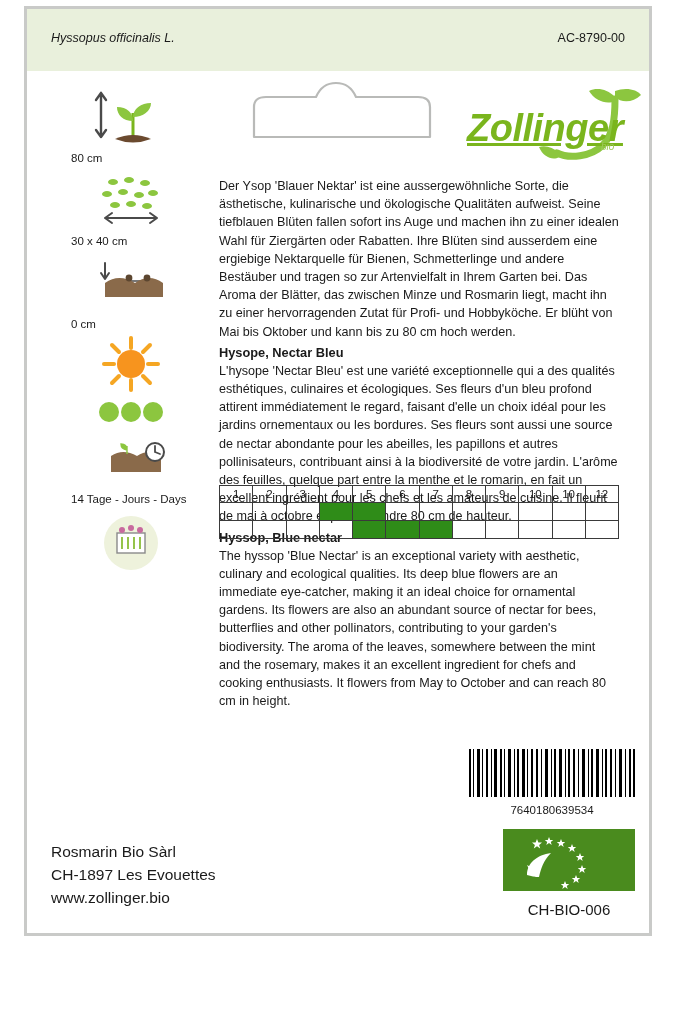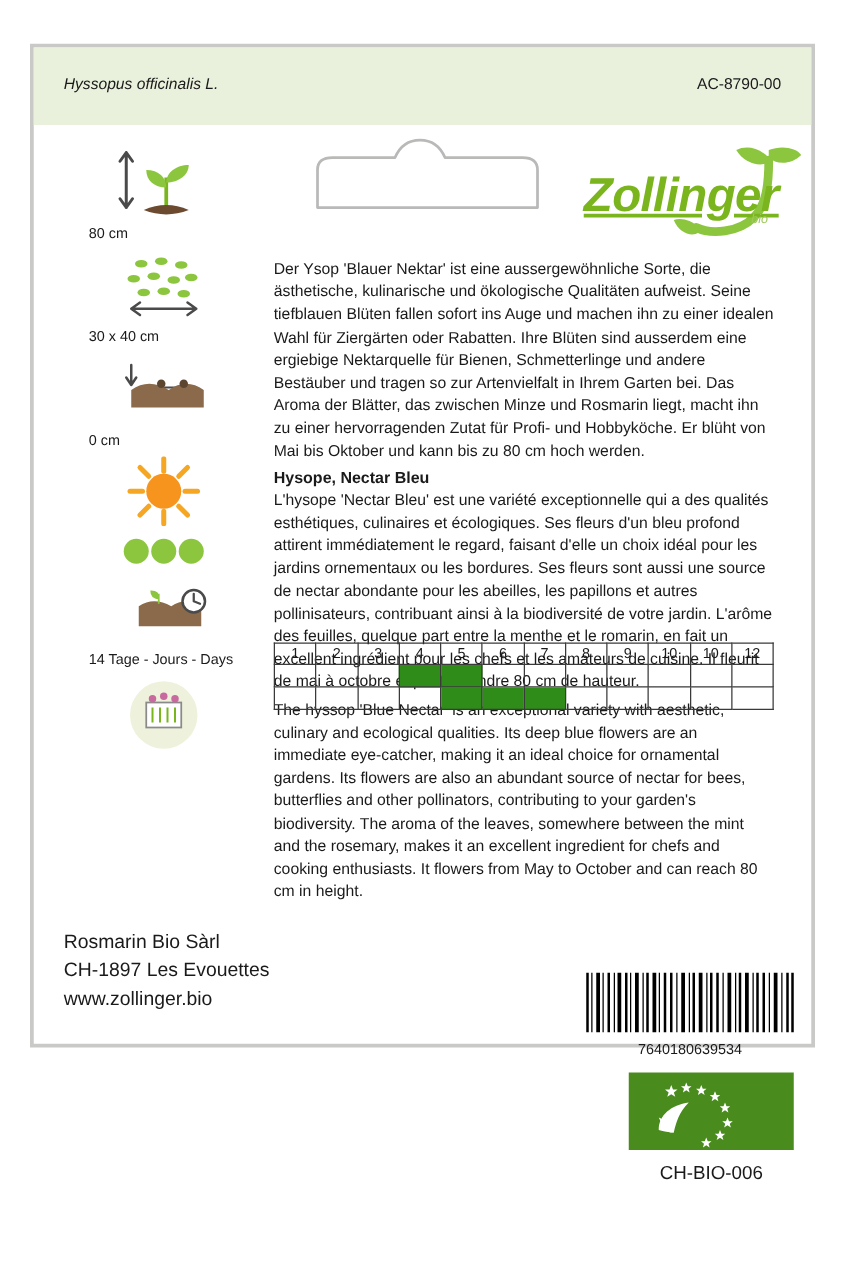--- a/index.html
+++ b/index.html
@@ -9,23 +9,23 @@
   }
   body {
     width: 676px;
     height: 1024px;
     font-family: "Liberation Sans", sans-serif;
     overflow: hidden;
   }
   .packet {
     position: absolute;
     left: 24px;
-    top: 35px;
+    top: 6px;
     width: 628px;
-    height: 803px;
+    height: 930px;
     background: #ffffff;
     border: 3px solid #c9cac8;
     box-sizing: border-box;
   }
   .header-band {
     position: absolute;
     left: 0;
     top: 0;
     width: 100%;
     height: 62px;
@@ -327,20 +327,21 @@
         </svg>
       </div>
       <div class="icon-caption"></div>
     </div>
   </div>
 
   <div class="text-col">
     <p class="sec-body">Der Ysop 'Blauer Nektar' ist eine aussergewöhnliche Sorte, die ästhetische, kulinarische und ökologische Qualitäten aufweist. Seine tiefblauen Blüten fallen sofort ins Auge und machen ihn zu einer idealen Wahl für Ziergärten oder Rabatten. Ihre Blüten sind ausserdem eine ergiebige Nektarquelle für Bienen, Schmetterlinge und andere Bestäuber und tragen so zur Artenvielfalt in Ihrem Garten bei. Das Aroma der Blätter, das zwischen Minze und Rosmarin liegt, macht ihn zu einer hervorragenden Zutat für Profi- und Hobbyköche. Er blüht von Mai bis Oktober und kann bis zu 80 cm hoch werden.</p>
     <div class="sec-title">Hysope, Nectar Bleu</div>
     <p class="sec-body">L'hysope 'Nectar Bleu' est une variété exceptionnelle qui a des qualités esthétiques, culinaires et écologiques. Ses fleurs d'un bleu profond attirent immédiatement le regard, faisant d'elle un choix idéal pour les jardins ornementaux ou les bordures. Ses fleurs sont aussi une source de nectar abondante pour les abeilles, les papillons et autres pollinisateurs, contribuant ainsi à la biodiversité de votre jardin. L'arôme des feuilles, quelque part entre la menthe et le romarin, en fait un excellent ingrédient pour les chefs et les amateurs de cuisine. Il fleurit de mai à octobre et peut atteindre 80 cm de hauteur.</p>
+    <div class="sec-title">Hyssop, Blue nectar</div>
     <p class="sec-body">The hyssop 'Blue Nectar' is an exceptional variety with aesthetic, culinary and ecological qualities. Its deep blue flowers are an immediate eye-catcher, making it an ideal choice for ornamental gardens. Its flowers are also an abundant source of nectar for bees, butterflies and other pollinators, contributing to your garden's biodiversity. The aroma of the leaves, somewhere between the mint and the rosemary, makes it an excellent ingredient for chefs and cooking enthusiasts. It flowers from May to October and can reach 80 cm in height.</p>
   </div>
 
   <table class="cal">
     <tbody>
       <tr class="months">
         <td>1</td>
         <td>2</td>
         <td>3</td>
         <td>4</td>

